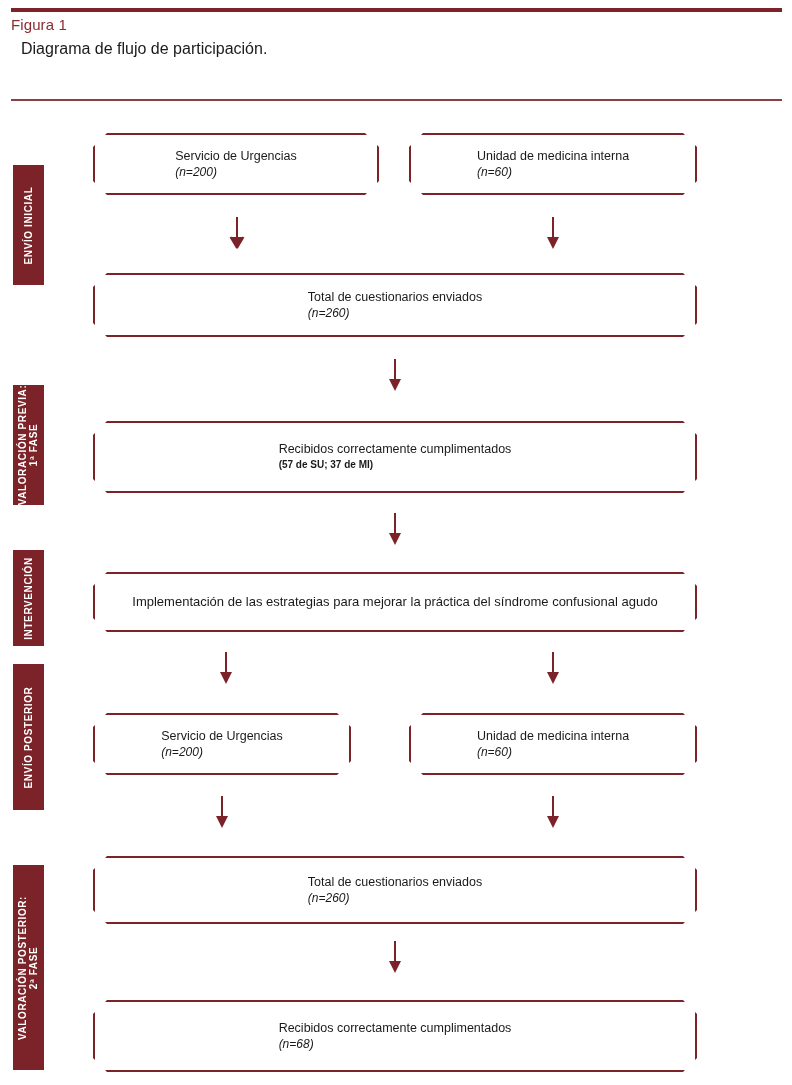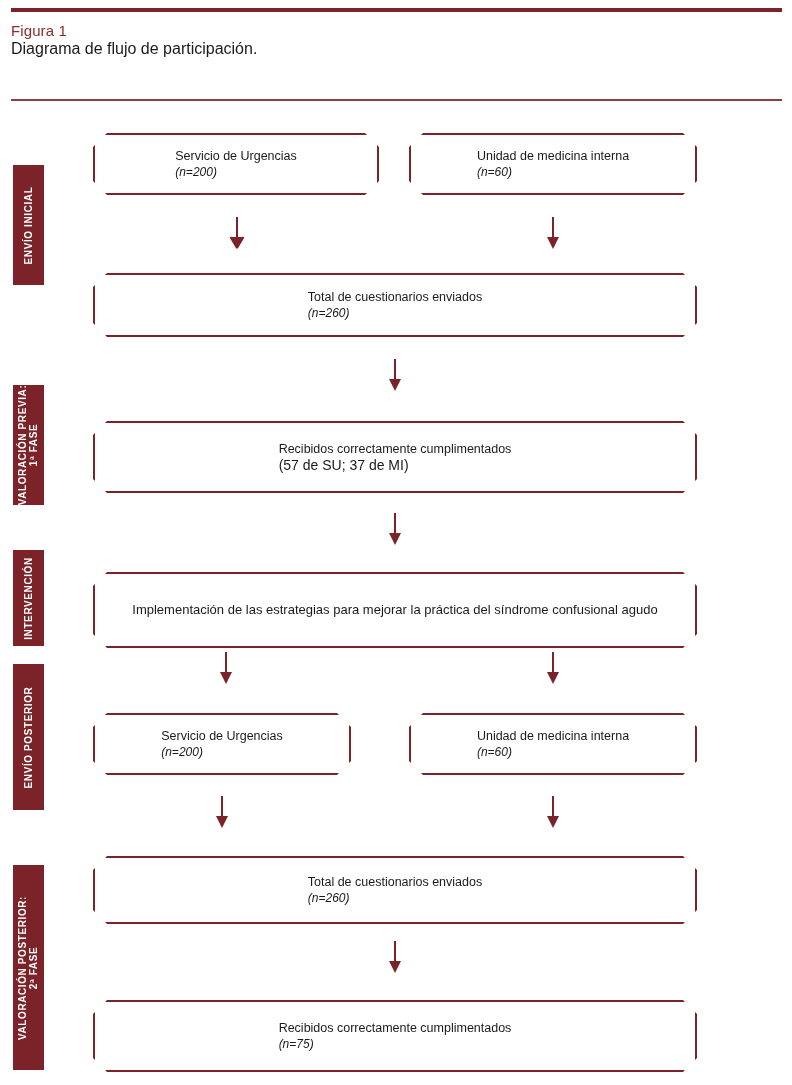--- a/index.html
+++ b/index.html
@@ -21,29 +21,29 @@
     position: absolute;
     left: 11px;
     top: 8px;
     width: 771px;
     height: 4px;
     background: #7B2329;
   }
   .fig-label {
     position: absolute;
     left: 11px;
-    top: 22px;
+    top: 16px;
     font-size: 15px;
     color: #8C2B30;
     letter-spacing: .1px;
     white-space: nowrap;
   }
   .fig-title {
     position: absolute;
-    left: 11px;
+    left: 21px;
     top: 40px;
     font-size: 16px;
     color: #1a1a1a;
     white-space: nowrap;
   }
   .rule-sub {
     position: absolute;
     left: 11px;
     top: 99px;
     width: 771px;
@@ -84,22 +84,22 @@
     -webkit-clip-path: polygon(14px 0, calc(100% - 14px) 0, 100% 14px, 100% calc(100% - 14px), calc(100% - 14px) 100%, 14px 100%, 0 calc(100% - 14px), 0 14px);
     clip-path: polygon(14px 0, calc(100% - 14px) 0, 100% 14px, 100% calc(100% - 14px), calc(100% - 14px) 100%, 14px 100%, 0 calc(100% - 14px), 0 14px);
   }
   .flow-box .box-inner {
     font-size: 12.5px;
     line-height: 16px;
     color: #1a1a1a;
     padding: 0 10px;
   }
   .flow-box .line-bold {
-    font-weight: normal;
-    font-size: 14px;
+    font-weight: bold;
+    font-size: 10px;
   }
   .flow-box .line-sub {
     font-size: 12px;
     font-style: italic;
   }
   .flow-box.wide .box-inner { font-size: 13px; }
 
   
   .arrow {
     position: absolute;
@@ -184,21 +184,21 @@
   </div>
 </div>
 
 <div class="arrow" style="left:384px;top:512px;">
   <svg width="22" height="34" viewBox="0 0 22 34">
       <path d="M11 1 L11 27" stroke="#7B2329" stroke-width="2" fill="none"></path>
       <path d="M11 33 L5 21 L17 21 Z" fill="#7B2329"></path>
     </svg>
 </div>
 
-<div class="flow-box wide" style="left:93px;top:572px;width:604px;height:76px;">
+<div class="flow-box wide" style="left:93px;top:572px;width:604px;height:60px;">
   <div class="box-inner">
     <div>Implementación de las estrategias para mejorar la práctica del síndrome confusional agudo</div>
   </div>
 </div>
 
 <div class="arrow" style="left:215px;top:651px;">
   <svg width="22" height="34" viewBox="0 0 22 34">
       <path d="M11 1 L11 27" stroke="#7B2329" stroke-width="2" fill="none"></path>
       <path d="M11 33 L5 21 L17 21 Z" fill="#7B2329"></path>
     </svg>
@@ -247,15 +247,15 @@
 <div class="arrow" style="left:384px;top:940px;">
   <svg width="22" height="34" viewBox="0 0 22 34">
       <path d="M11 1 L11 27" stroke="#7B2329" stroke-width="2" fill="none"></path>
       <path d="M11 33 L5 21 L17 21 Z" fill="#7B2329"></path>
     </svg>
 </div>
 
 <div class="flow-box" style="left:93px;top:1000px;width:604px;height:72px;">
   <div class="box-inner">
     <div>Recibidos correctamente cumplimentados</div>
-    <div class="line-sub">(n=75)</div>
+    <div class="line-sub">(n=68)</div>
   </div>
 </div>
 
 </body></html>

